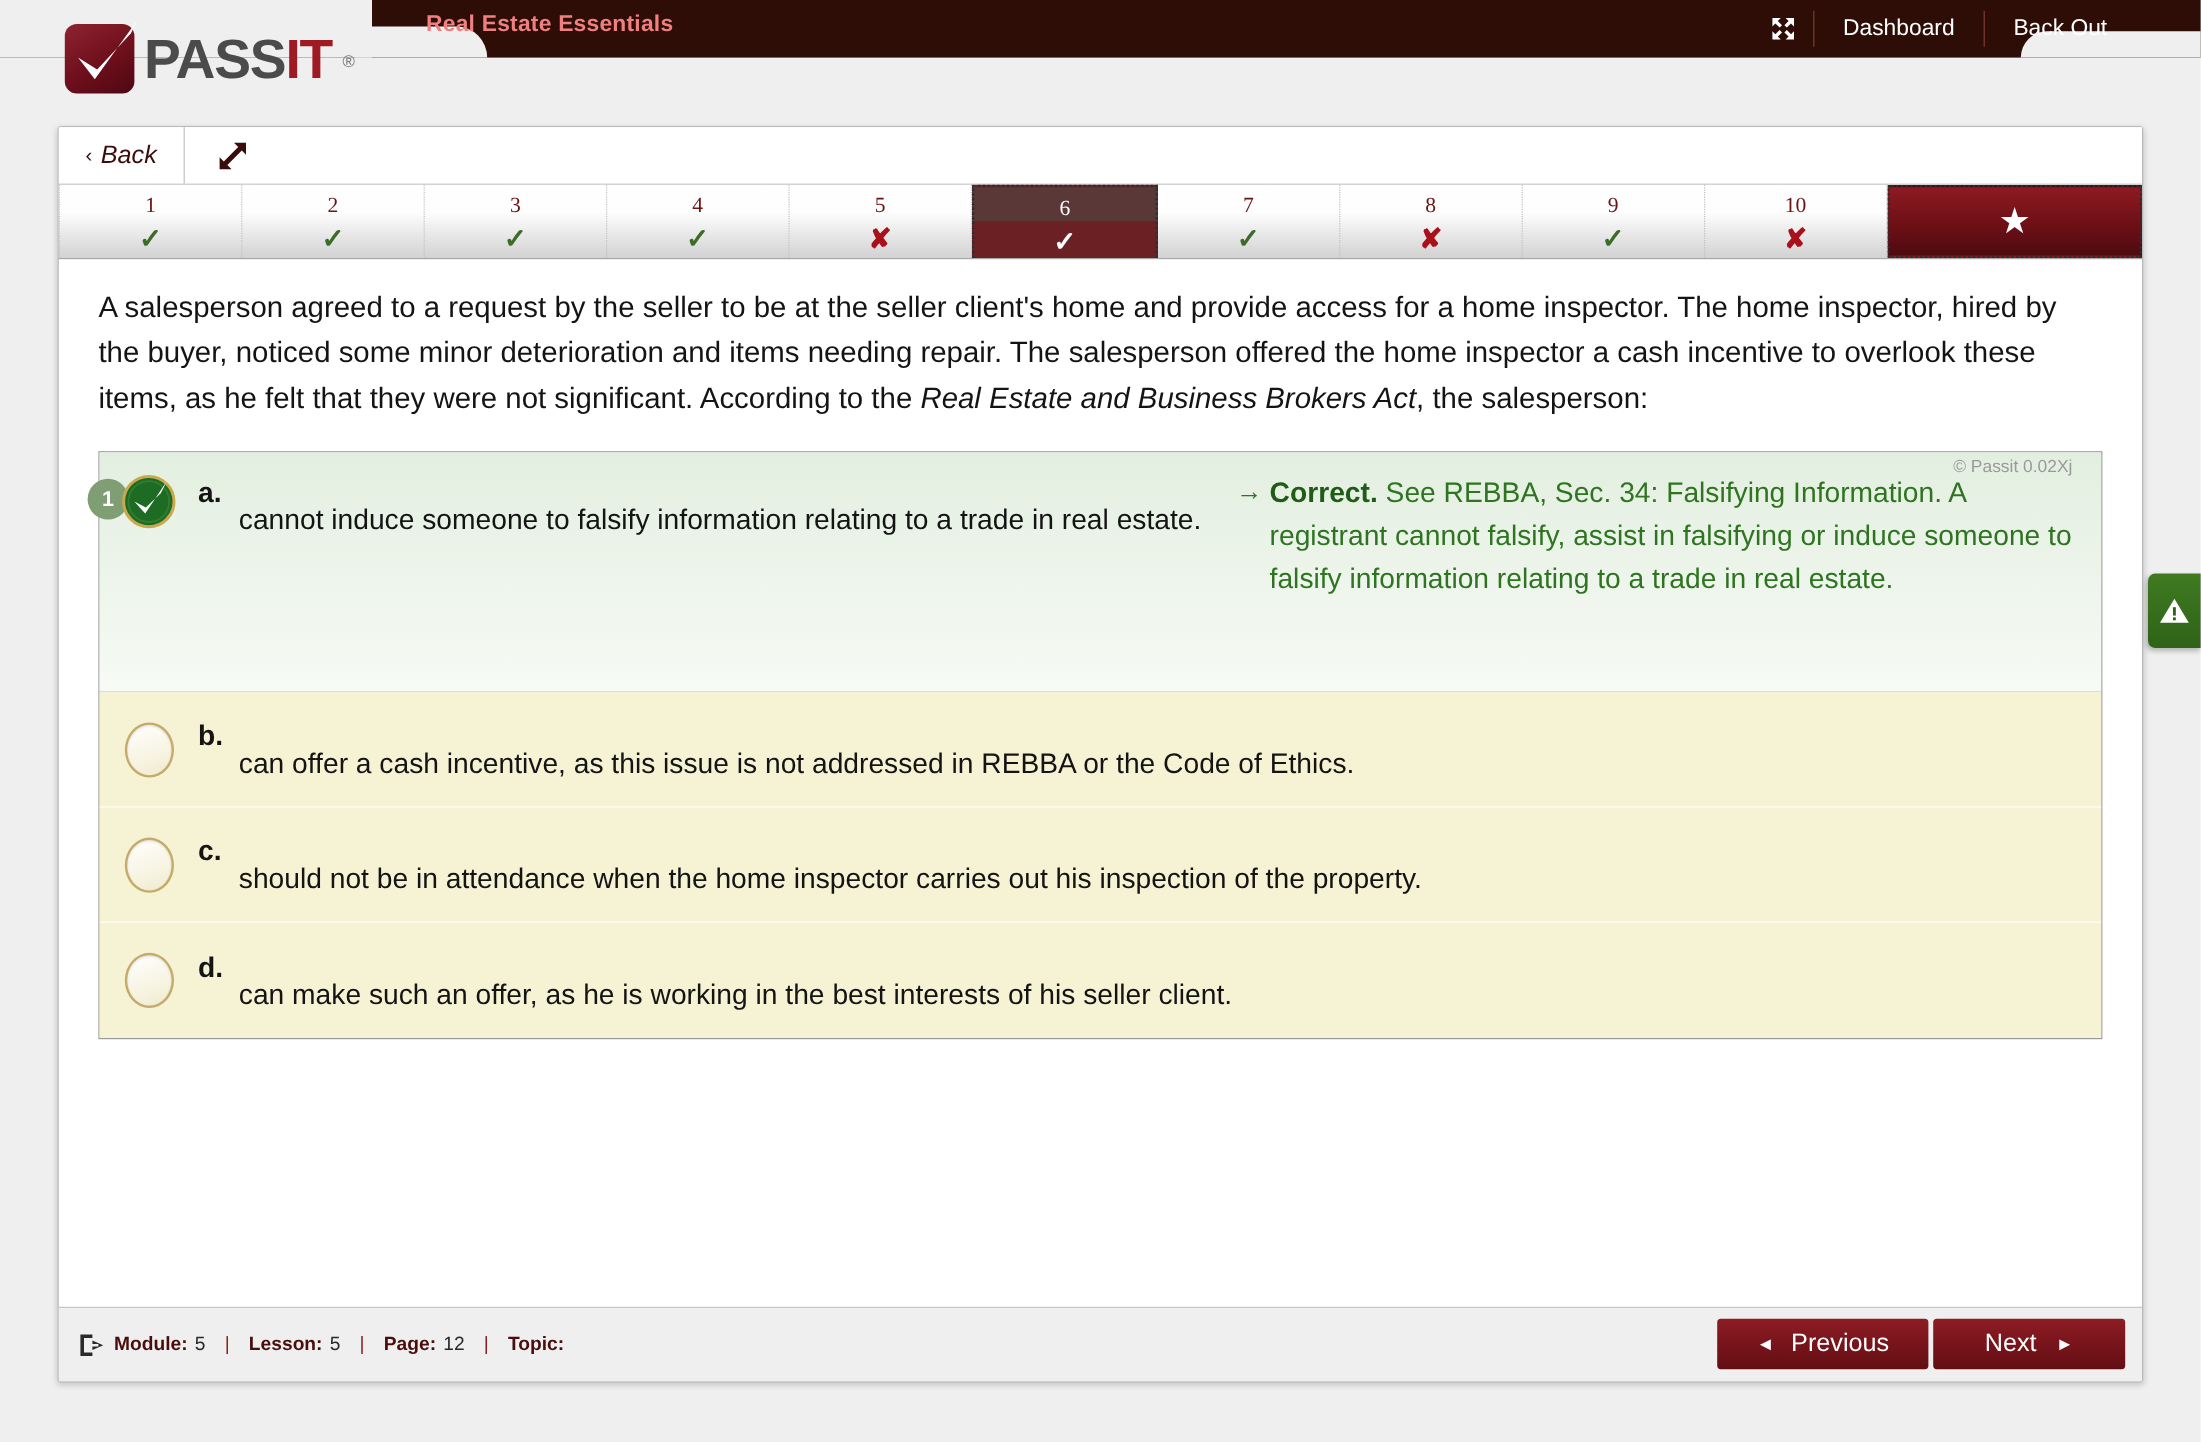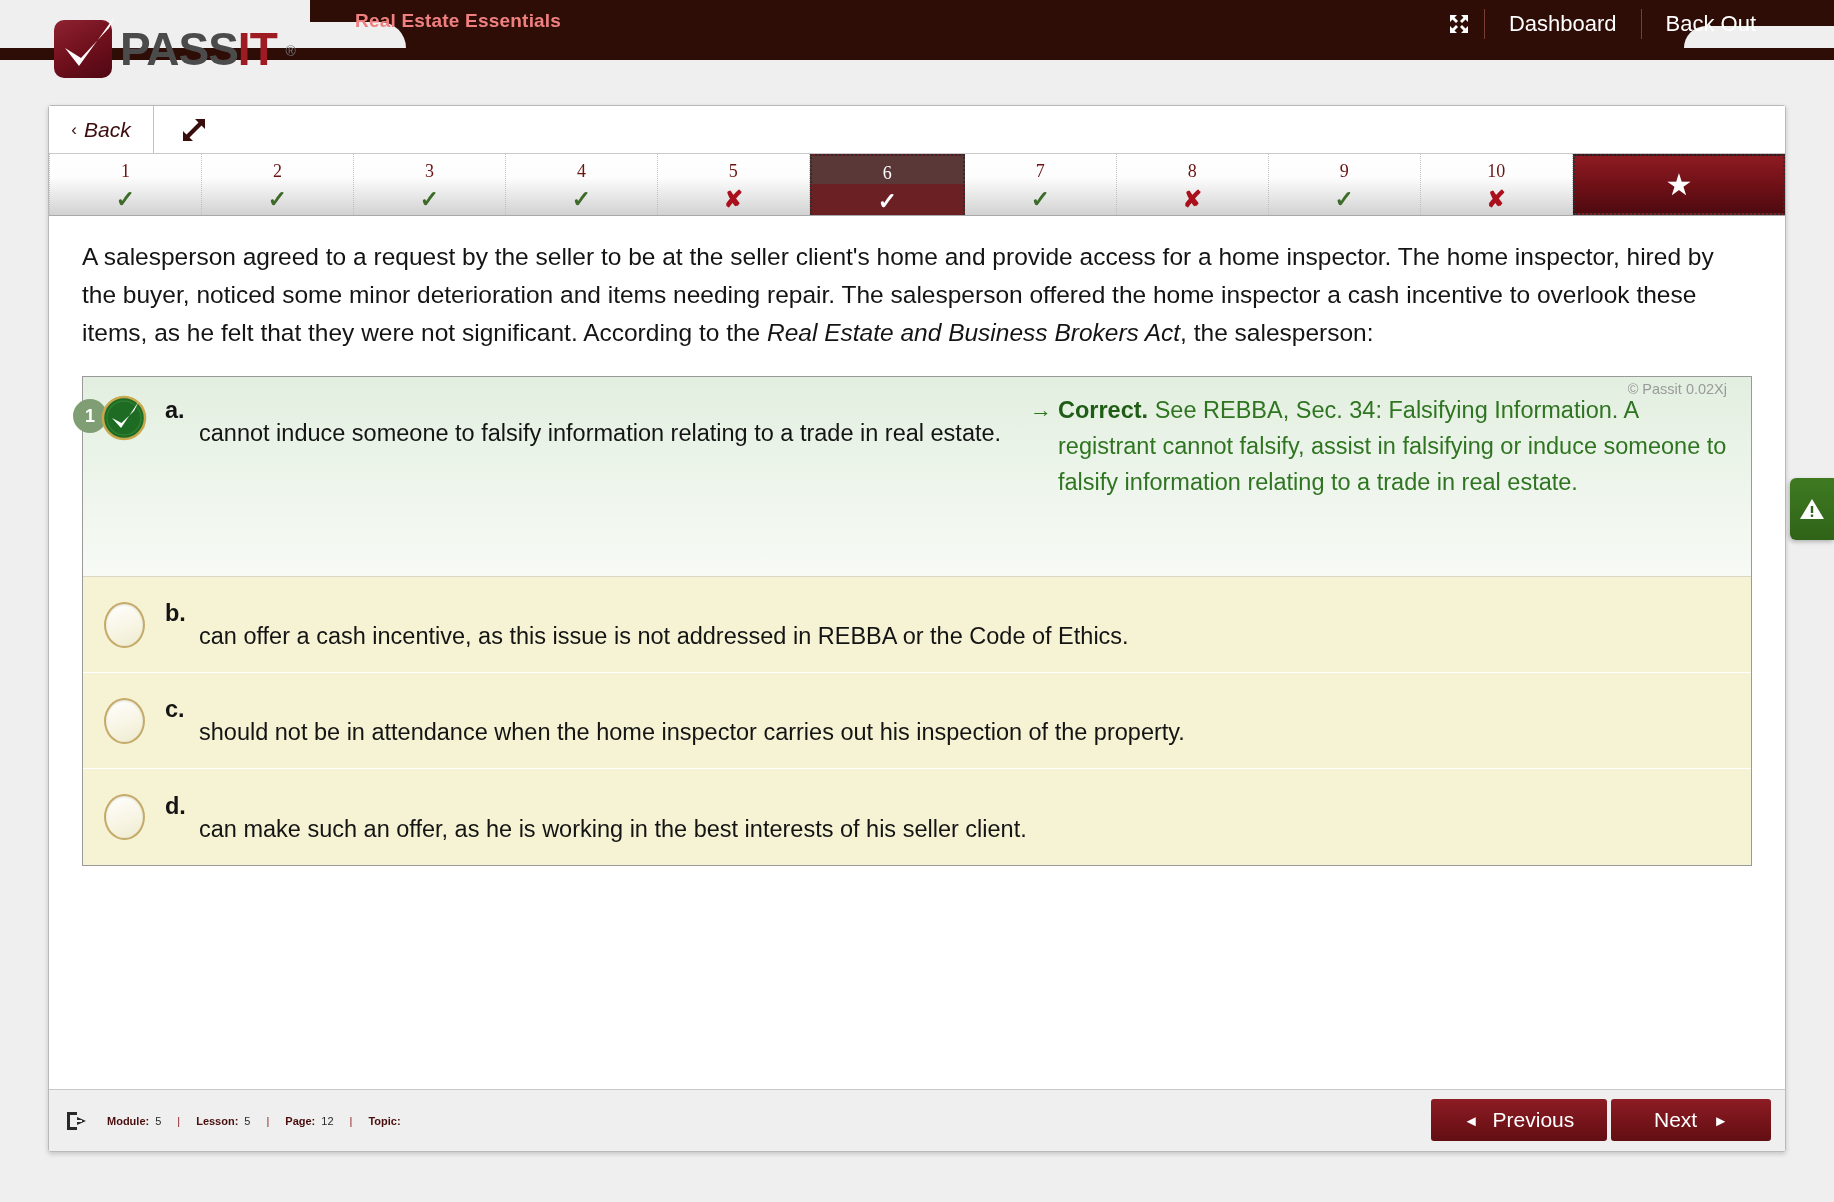--- a/index.html
+++ b/index.html
@@ -5,42 +5,42 @@
   * { box-sizing: border-box; margin: 0; padding: 0; }
   html, body {
     width: 1834px; height: 1202px;
     font-family: "Liberation Sans", sans-serif;
     background: #ffffff; overflow: hidden;
   }
   #app { position: relative; width: 1834px; height: 1202px; background: #efefef; }
 
   
   .topbar {
-    position: absolute; left: 0; top: 0; width: 1834px; height: 60px;
+    position: absolute; left: 0; top: 0; width: 1834px; height: 48px;
     background: #2e0d07;
   }
   .cut-shape2 {
     position: absolute; left: 0; top: 0; width: 310px; height: 48px;
     background: #efefef;
   }
   .cut-curve-right {
     position: absolute; left: 296px; top: 22px; width: 110px; height: 26px;
     background: #efefef; border-top-right-radius: 26px;
   }
   .course-title {
     position: absolute; left: 355px; top: 10px;
     font-size: 19px; font-weight: bold; color: #f08080;
     letter-spacing: 0.2px;
   }
   .topnav { position: absolute; right: 0; top: 0; height: 48px; display: flex; align-items: center; }
   .topnav-sep {
     width: 1px; height: 30px; background: #7a3d33; margin: 0 2px;
   }
   .topnav-item {
-    color: #ffffff; font-size: 22px; padding: 0 22px;
+    color: #ffffff; font-size: 19px; padding: 0 22px;
     line-height: 48px; cursor: pointer; white-space: nowrap; text-align: right;
   }
   .expand-icon-top {
     width: 46px; height: 48px; display: flex; align-items: center; justify-content: center;
     cursor: pointer;
   }
   .topbar-curve-end {
     position: absolute; right: 0; top: 26px; width: 150px; height: 22px;
     background: #efefef; border-top-left-radius: 26px;
   }
@@ -202,21 +202,21 @@
   .fb-text b { font-weight: bold; color: #1f5c16; }
 
   
   .footer {
     position: absolute; left: 0; bottom: 0; width: 100%; height: 62px;
     border-top: 1px solid #c7c7c7;
     background: #efefef;
     display: flex; align-items: center; padding-left: 16px;
   }
   .exit-icon { width: 30px; display: flex; align-items: center; }
-  .meta { display: flex; align-items: center; font-size: 11px; color: #2a2a2a; margin-left: 12px; }
+  .meta { display: flex; align-items: center; font-size: 16px; color: #2a2a2a; }
   .meta b { color: #4a0d0d; font-weight: bold; }
   .meta .sep { color: #8b2020; margin: 0 16px; }
   .meta .val { margin-left: 6px; }
   .nav-btns { position: absolute; right: 14px; bottom: 10px; display: flex; }
   .nav-btn {
     background: linear-gradient(180deg, #8d1d24 0%, #7a151c 45%, #620f14 100%);
     color: #ffffff; font-size: 21px; cursor: pointer;
     display: flex; align-items: center; justify-content: center;
     height: 42px; border-radius: 3px;
   }

